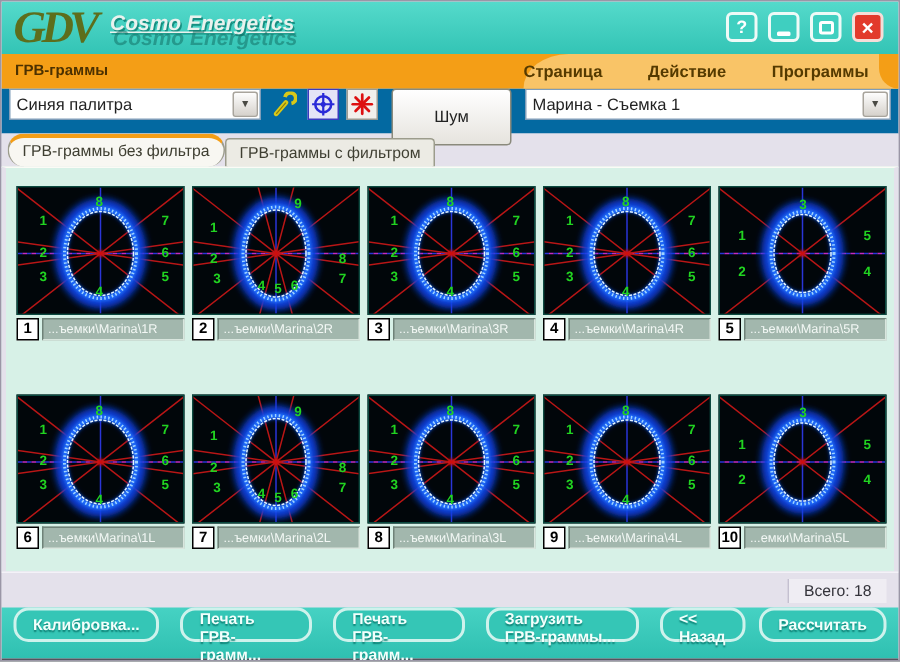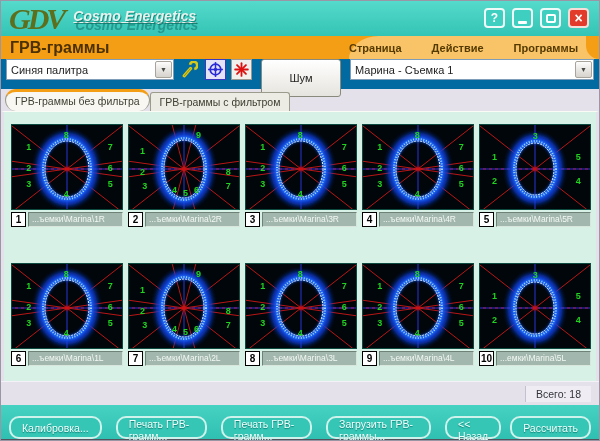--- a/index.html
+++ b/index.html
@@ -22,27 +22,27 @@
   .winbtns{ position:absolute; right:10px; top:7px; display:flex; gap:7px; }
   .winbtn{ width:21px; height:20px; border:2px solid #eefaf7; border-radius:4px;
            background:#3fcfc0; color:#fff; font-weight:bold; font-size:12px;
            display:grid; place-items:center; cursor:default; }
   .winbtn.close{ background:#e23a2b; border-color:#f6ddd8; font-size:14px; }
   .min-glyph{ width:9px; height:3px; background:#fff; margin-top:9px; border-radius:1px; }
   .max-glyph{ width:10px; height:9px; border:2px solid #fff; border-radius:2px; }
 
   
   .menubar{ height:23px; background:#f49e16; position:relative; display:flex; align-items:center; }
-  .page-title{ font-weight:bold; font-size:16px; color:#4c3100; padding-left:9px; position:relative; z-index:2; }
+  .page-title{ font-weight:bold; font-size:10px; color:#4c3100; padding-left:9px; position:relative; z-index:2; }
   .menubar-right{ position:absolute; left:348px; right:0; top:0; bottom:0; background:#f9c467;
                   border-top-left-radius:30px 23px; }
   .menubar-corner{ position:absolute; right:0; top:0; width:13px; height:100%;
                    background:#f49e16; border-bottom-left-radius:22px 23px; }
   .menu-items{ position:absolute; left:348px; right:20px; top:0; bottom:0;
-               display:flex; justify-content:flex-start; align-items:center; gap:30px; }
+               display:flex; justify-content:space-between; align-items:center; gap:30px; }
   .menu-item{ font-weight:bold; font-size:11px; color:#553a00; cursor:default; }
 
   
   .toolbar{ height:30px; background:#0369a1; display:flex; align-items:flex-start;
             padding:0 5px; gap:5px; }
   .combo{ height:21px; background:#fff; border:1px solid #7f9db9; display:flex;
           align-items:center; font-size:11px; color:#222; padding-left:4px; }
   .combo.palette{ width:168px; }
   .combo.session{ flex:1; }
   .arrowbtn{ width:17px; height:17px; margin-left:auto; margin-right:1px;
@@ -82,22 +82,22 @@
               border-bottom:1px solid #d9e6de; border-right:1px solid #d9e6de; }
 
   
   .statusbar{ height:24px; background:#e4e1eb; display:flex; justify-content:flex-end;
               align-items:center; border-top:1px solid #f4f2f8; padding-right:8px; }
   .status-panel{ font-size:10.5px; color:#33333a; background:#efedf3;
                  border-left:1px solid #c4c0d0; padding:2px 10px; }
 
   
   .footer{ height:37px; background:linear-gradient(180deg,#46d2c3,#2fc0b1);
-           display:flex; align-items:flex-end; padding:0 8px; gap:14px;
-           border-bottom:3px solid #53535d; }
+           display:flex; align-items:flex-start; padding:0 8px; gap:14px;
+           border-bottom:3px solid #53535d;font-weight:bold; }
   .fbtn{ height:23px; background:#35c6b6; border:2px solid #cef2ec; border-radius:10px;
          color:#f2fffc; font-size:10.5px; padding:0 11px; display:grid; place-items:center;
          text-shadow:0 1px 1px #0e8175; cursor:default; }
   .footer-right{ margin-left:auto; display:flex; gap:9px; }
 </style>
 </head>
 <body>
 
 <svg width="0" height="0" style="position:absolute">
   <defs>

